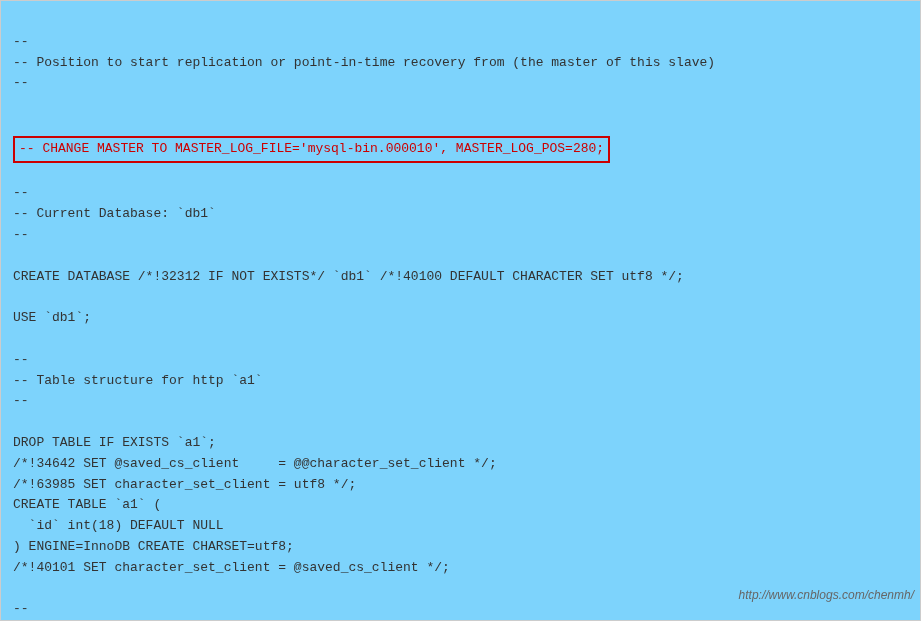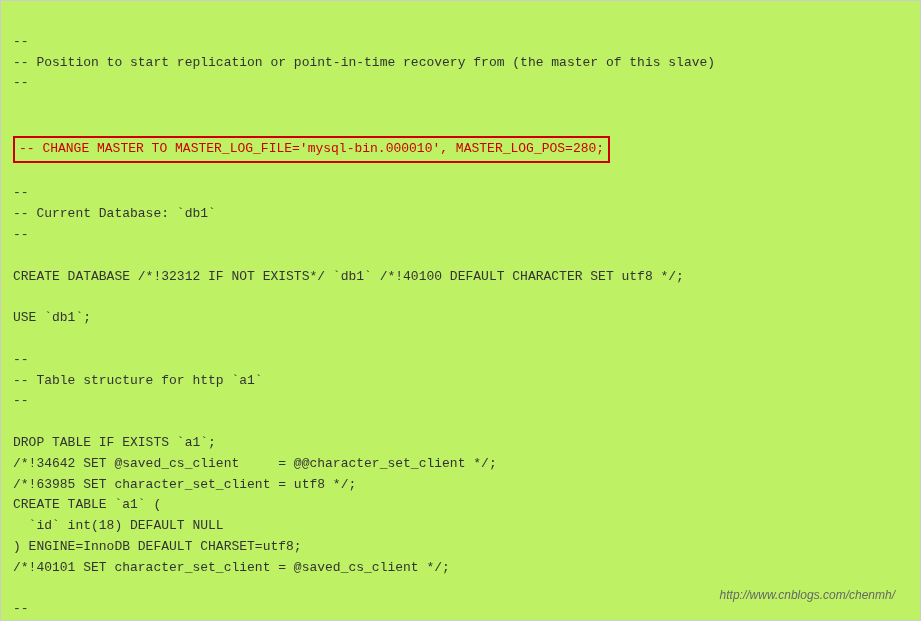--- a/index.html
+++ b/index.html
@@ -10,21 +10,21 @@
 
     body {
       background-color: #f0f0f0;
       font-family: 'Courier New', Courier, monospace;
       font-size: 13px;
     }
 
     .container {
       width: 921px;
       height: 621px;
-      background-color: #bef264;
+      background-color: #7dd3fc;
       border: 1px solid #cccccc;
       overflow: hidden;
       position: relative;
       padding: 10px 12px;
     }
 
     .code-block {
       color: #333333;
       line-height: 1.6;
       white-space: pre;
@@ -36,21 +36,21 @@
       display: inline-block;
       border: 2px solid #cc0000;
       padding: 1px 4px;
       color: #cc0000;
       background: transparent;
     }
 
     .watermark {
       position: absolute;
       bottom: 18px;
-      right: 25px;
+      right: 6px;
       text-align: right;
     }
 
     .watermark-url {
       color: #666666;
       font-family: Arial, sans-serif;
       font-size: 12px;
       font-style: italic;
     }
 
@@ -82,21 +82,21 @@
 <span>
 --</span>
 <span>-- Table structure for http `a1`</span>
 <span>--</span>
 <span>
 DROP TABLE IF EXISTS `a1`;</span>
 <span>/*!34642 SET @saved_cs_client     = @@character_set_client */;</span>
 <span>/*!63985 SET character_set_client = utf8 */;</span>
 <span>CREATE TABLE `a1` (</span>
 <span>  `id` int(18) DEFAULT NULL</span>
-<span>) ENGINE=InnoDB DEFAULT CHARSET=utf8;</span>
+<span>) ENGINE=InnoDB CREATE CHARSET=utf8;</span>
 <span>/*!40101 SET character_set_client = @saved_cs_client */;</span>
 <span>
 --</span>
 
 
 
 
 
 
   </div>

